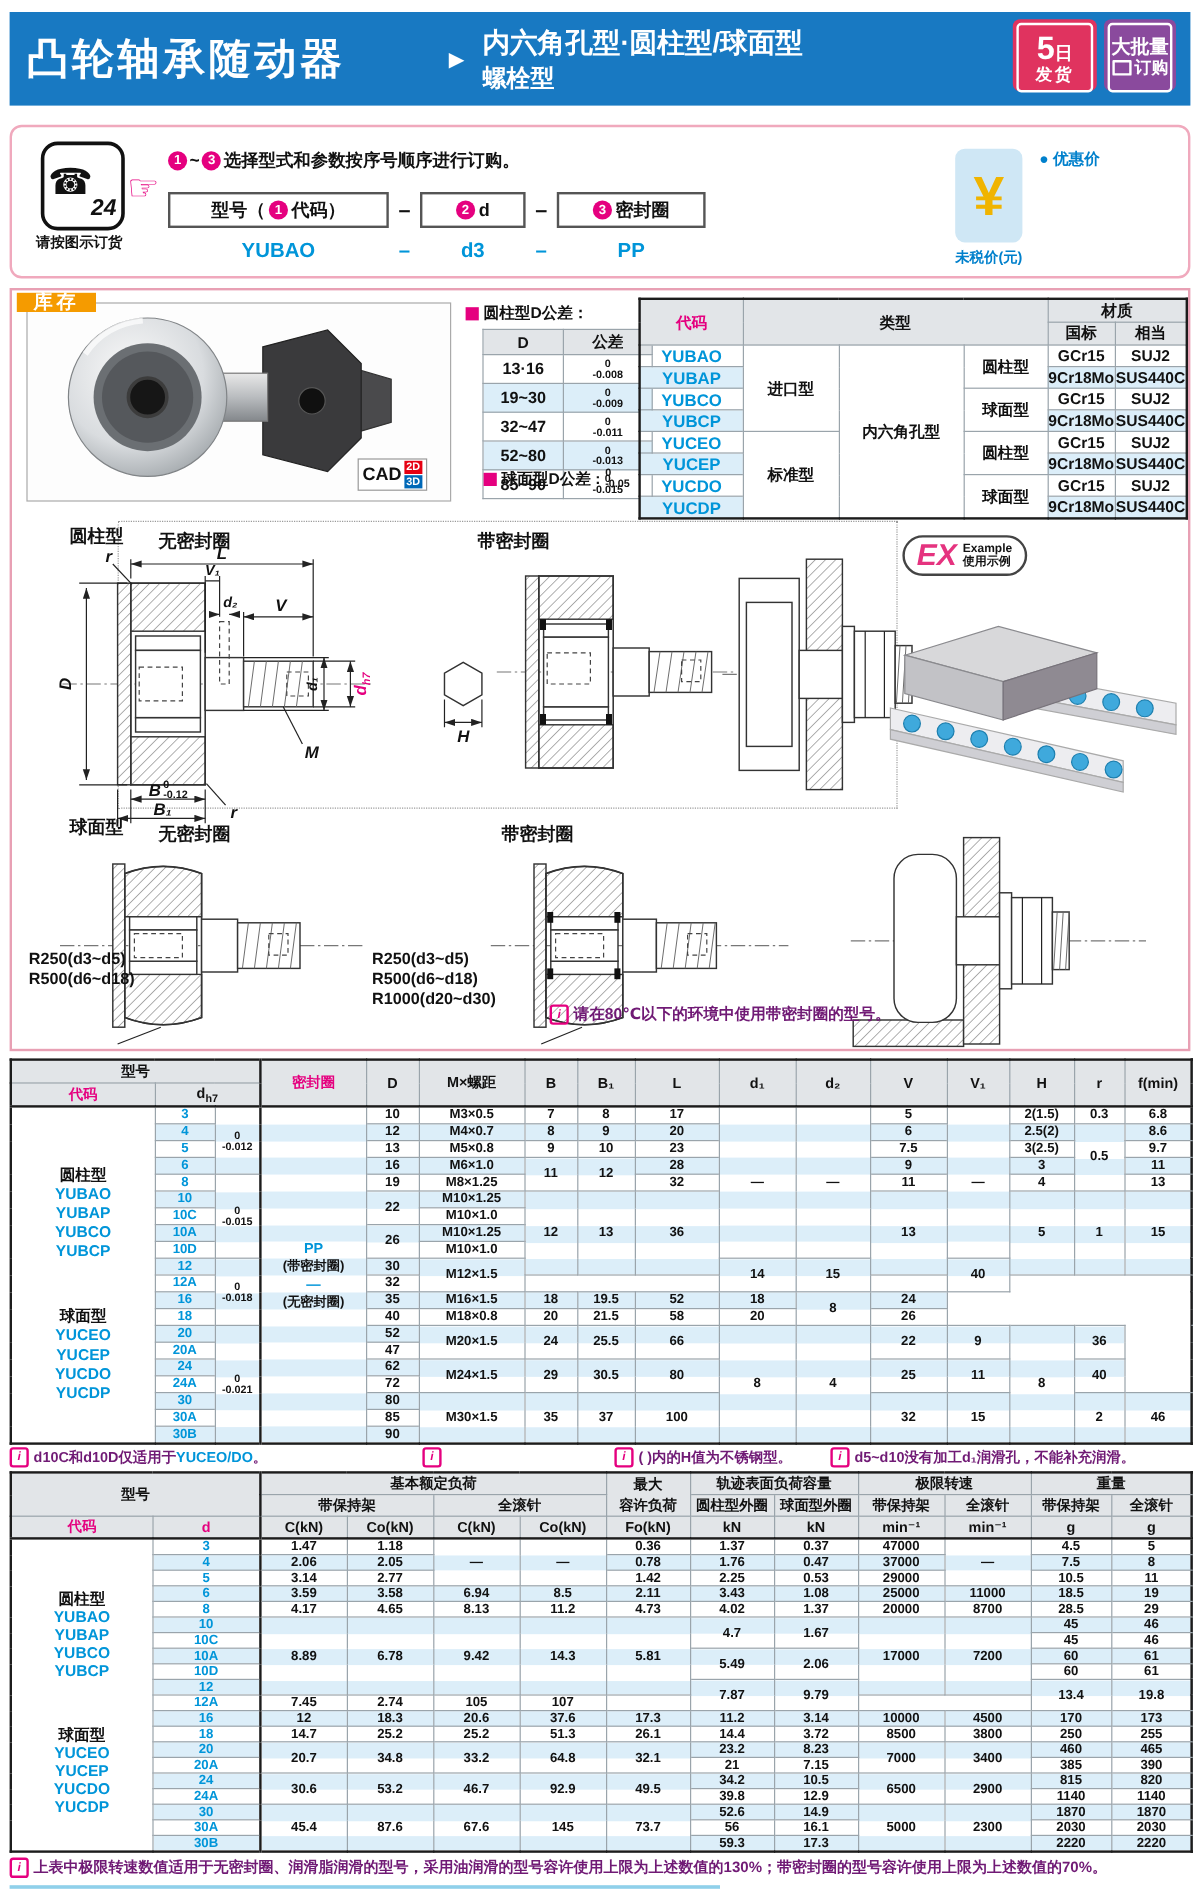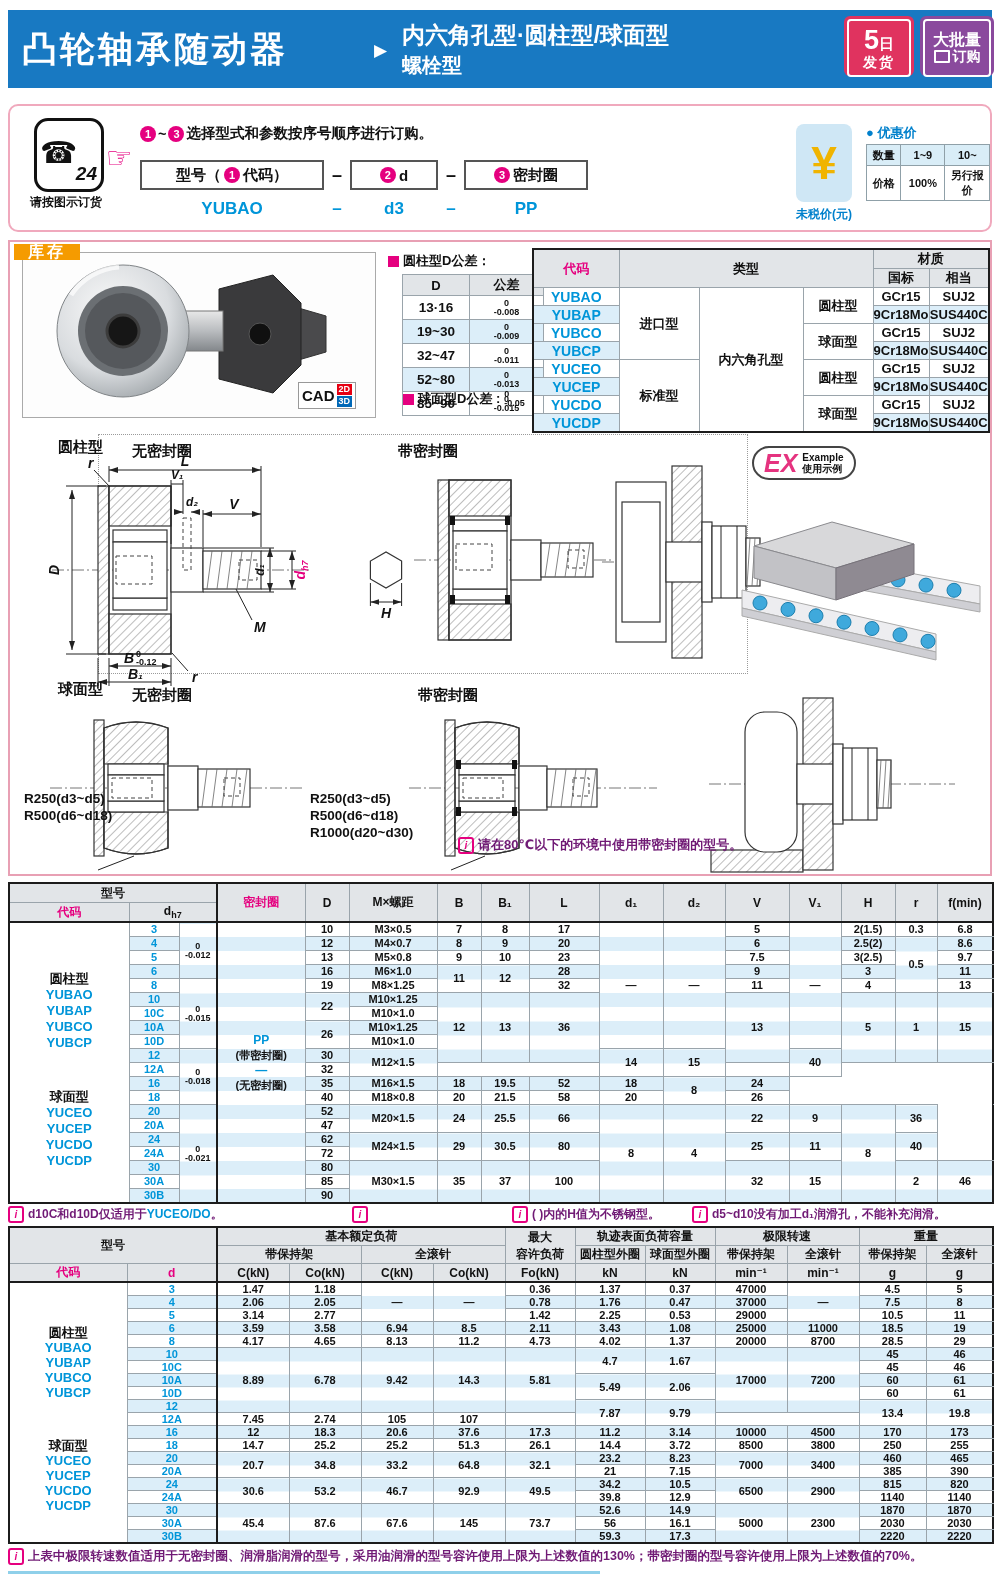--- a/index.html
+++ b/index.html
@@ -11,21 +11,21 @@
   .title{left:14px;top:16px;font-size:35px;font-weight:700;color:#fff;letter-spacing:3px;}
   .tri{left:366px;top:30px;color:#fff;font-size:17px;}
   .sub1{left:394px;top:10px;font-size:23px;font-weight:700;color:#fff;}
   .sub2{left:394px;top:42px;font-size:20px;font-weight:700;color:#fff;}
   .badge{top:6px;height:60px;border-radius:6px;padding:3px;box-sizing:border-box;}
   .badge .in{border:2px solid #fff;border-radius:4px;height:100%;display:flex;flex-direction:column;
              align-items:center;justify-content:center;color:#fff;font-weight:700;line-height:1.05;}
   .b5{left:836px;width:70px;background:#e0335f;}
   .b5 .big{font-size:27px;} .b5 .big small{font-size:15px;}
   .b5 .low{font-size:14px;letter-spacing:2px;}
-  .bp{left:912px;width:74px;background:#8a4a9d;}
+  .bp{left:912px;width:60px;background:#8a4a9d;}
   .bp .r1{font-size:16px;} .bp .r2{font-size:14px;display:flex;align-items:center;gap:3px;}
   .cart{display:inline-block;width:12px;height:9px;border:2px solid #fff;border-radius:1px;}
   
   .orderbox{left:8px;top:104px;width:984px;height:128px;border:2px solid #f0a9bd;border-radius:10px;box-sizing:border-box;background:#fff;}
   .phone{left:24px;top:12px;width:64px;height:68px;border:3px solid #111;border-radius:14px;}
   .phone .glyph{position:absolute;left:3px;top:14px;font-size:30px;}
   .phone .num{position:absolute;right:4px;bottom:4px;font-size:19px;font-weight:700;font-style:italic;}
   .phonecap{left:6px;top:88px;width:100px;text-align:center;font-size:12px;font-weight:700;}
   .hand{left:96px;top:34px;font-size:30px;color:#e5007f;}
   .instr{left:130px;top:18px;display:flex;align-items:center;gap:2px;font-size:14.5px;font-weight:700;}
@@ -169,34 +169,20 @@
         <span>密封圈</span>
     </div>
     <div class="abs exrow" style="left:130px;width:184px;">YUBAO</div>
     <div class="abs exrow" style="left:314px;width:26px;">–</div>
     <div class="abs exrow" style="left:340px;width:88px;">d3</div>
     <div class="abs exrow" style="left:428px;width:26px;">–</div>
     <div class="abs exrow" style="left:454px;width:124px;">PP</div>
     <div class="abs yen">¥</div>
     <div class="abs notax">未税价(元)</div>
     <div class="abs plabel"><span>●</span> <span>优惠价</span></div>
-    <table class="abs ptable">
-      <tbody>
-          <tr>
-            <td style="width:40px">数量</td>
-            <td style="width:44px">1~9</td>
-            <td style="width:52px">10~</td>
-          </tr>
-      <tr>
-            <td>价格</td>
-            <td>100%</td>
-            <td>另行报价</td>
-          </tr>
-    </tbody>
-      </table>
   </div>
 
   <div class="abs mainbox">
     <div class="abs stockbadge">库存</div>
     <div class="abs photo">
       <svg width="350" height="162" viewBox="0 0 350 162">
         <defs>
           <radialGradient id="gW" cx="40%" cy="35%" r="75%">
             <stop offset="0" stop-color="#fafafa"></stop>
               <stop offset=".6" stop-color="#d9dcdf"></stop>

